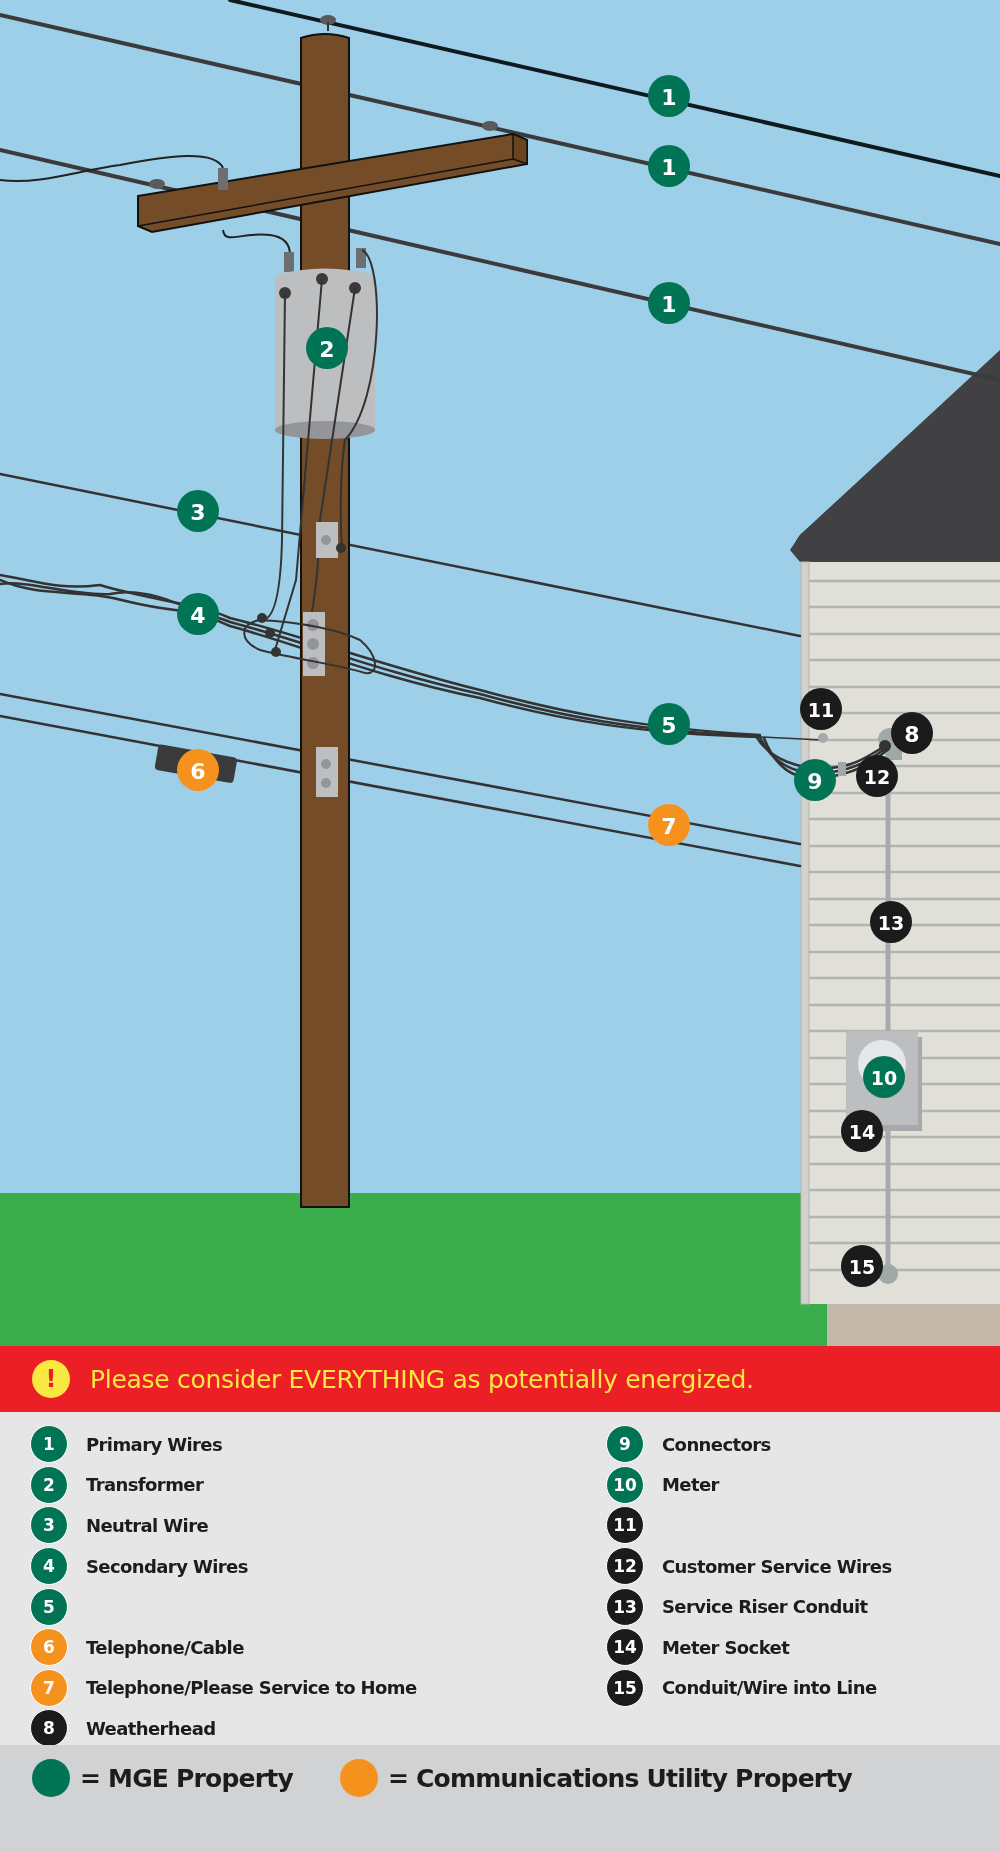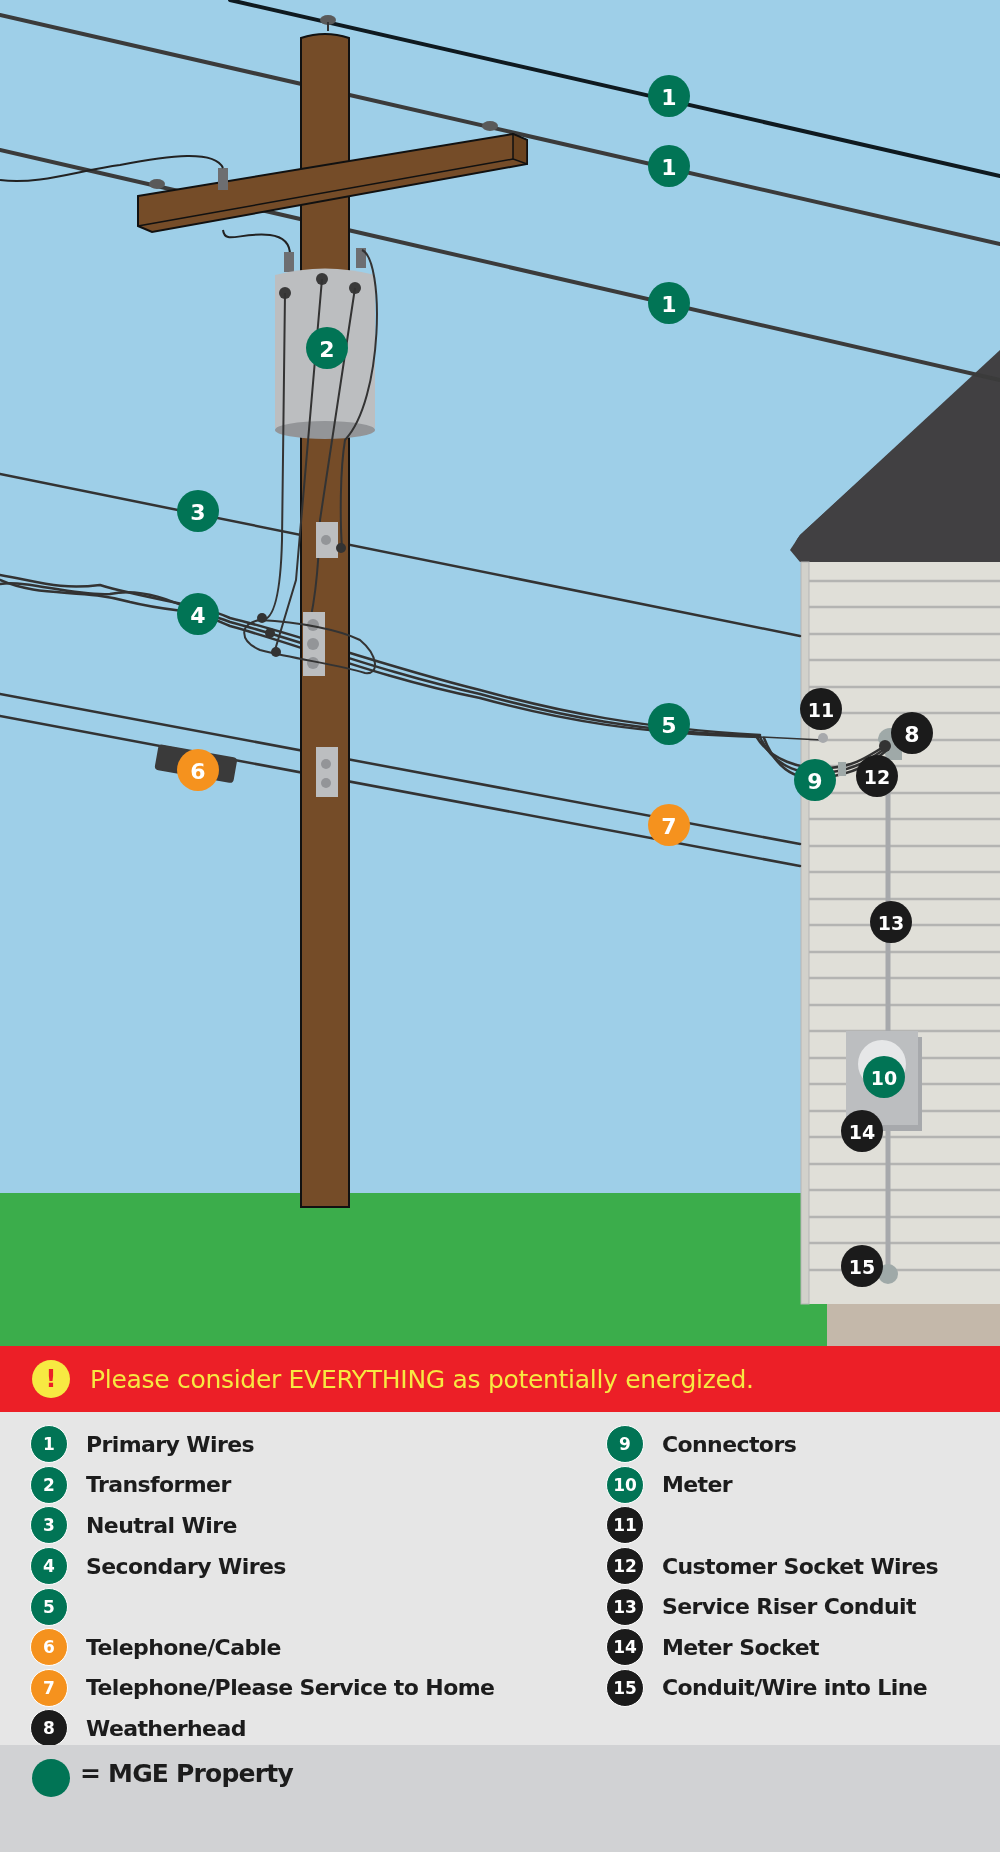--- a/index.html
+++ b/index.html
@@ -24,30 +24,30 @@
   .legend-col { position: absolute; top: 12px; }
   #legend-col-left { left: 30px; }
   #legend-col-right { left: 606px; }
   .legend-item { display: flex; align-items: center; height: 40.6px; }
   .legend-num {
     width: 38px; height: 38px; border-radius: 50%; color: #fff; font-weight: bold;
     font-size: 17px; display: flex; align-items: center; justify-content: center; flex-shrink: 0;
     font-family: "DejaVu Sans", sans-serif; border: 1px solid #fff;
   }
   .legend-label {
-    margin-left: 18px; font-size: 22px; font-weight: bold; color: #1c1c1c; white-space: nowrap;
+    margin-left: 18px; font-size: 18px; font-weight: bold; color: #1c1c1c; white-space: nowrap;
     font-family: "DejaVu Sans", sans-serif; letter-spacing: -0.6px;
   }
   .c-green { background: #017455; }
   .c-orange { background: #f5921e; }
   .c-black { background: #1b1b1b; }
   #key {
     position: absolute; left: 0; top: 1745px; width: 1000px; height: 107px; background: #d1d2d4;
   }
-  .key-item { position: absolute; display: flex; }
+  .key-item { position: absolute; display: flex; align-items: center; }
   .key-dot { width: 38px; height: 38px; border-radius: 50%; flex-shrink: 0; }
   .key-label { margin-left: 10px; font-size: 25px; font-weight: bold; color: #1c1c1c; white-space: nowrap; font-family: "DejaVu Sans", sans-serif; letter-spacing: -0.8px; }
   #key-mge { left: 32px; top: 14px; }
   #key-comm { left: 340px; top: 14px; }
   #key-cust { left: 32px; top: 58px; }
 </style>
 </head>
 <body>
 
 <svg id="scene" viewBox="0 0 1000 1346" xmlns="http://www.w3.org/2000/svg">
@@ -297,21 +297,21 @@
       </div>
     <div class="legend-item">
         <span class="legend-num c-green">10</span>
         <span class="legend-label">Meter</span>
       </div>
     <div class="legend-item">
         <span class="legend-num c-black">11</span>
       </div>
     <div class="legend-item">
         <span class="legend-num c-black">12</span>
-        <span class="legend-label">Customer Socket Wires</span>
+        <span class="legend-label">Customer Service Wires</span>
       </div>
     <div class="legend-item">
         <span class="legend-num c-black">13</span>
         <span class="legend-label">Service Riser Conduit</span>
       </div>
     <div class="legend-item">
         <span class="legend-num c-black">14</span>
         <span class="legend-label">Meter Socket</span>
       </div>
     <div class="legend-item">
@@ -319,13 +319,17 @@
         <span class="legend-label">Conduit/Wire into Line</span>
       </div>
   </div>
 </div>
 
 <div id="key">
   <div id="key-mge" class="key-item">
     <span class="key-dot c-green"></span>
     <span class="key-label">= MGE Property</span>
   </div>
+  <div id="key-comm" class="key-item">
+    <span class="key-dot c-orange"></span>
+    <span class="key-label">= Communications Utility Property</span>
+  </div>
 </div>
 
 </body></html>

